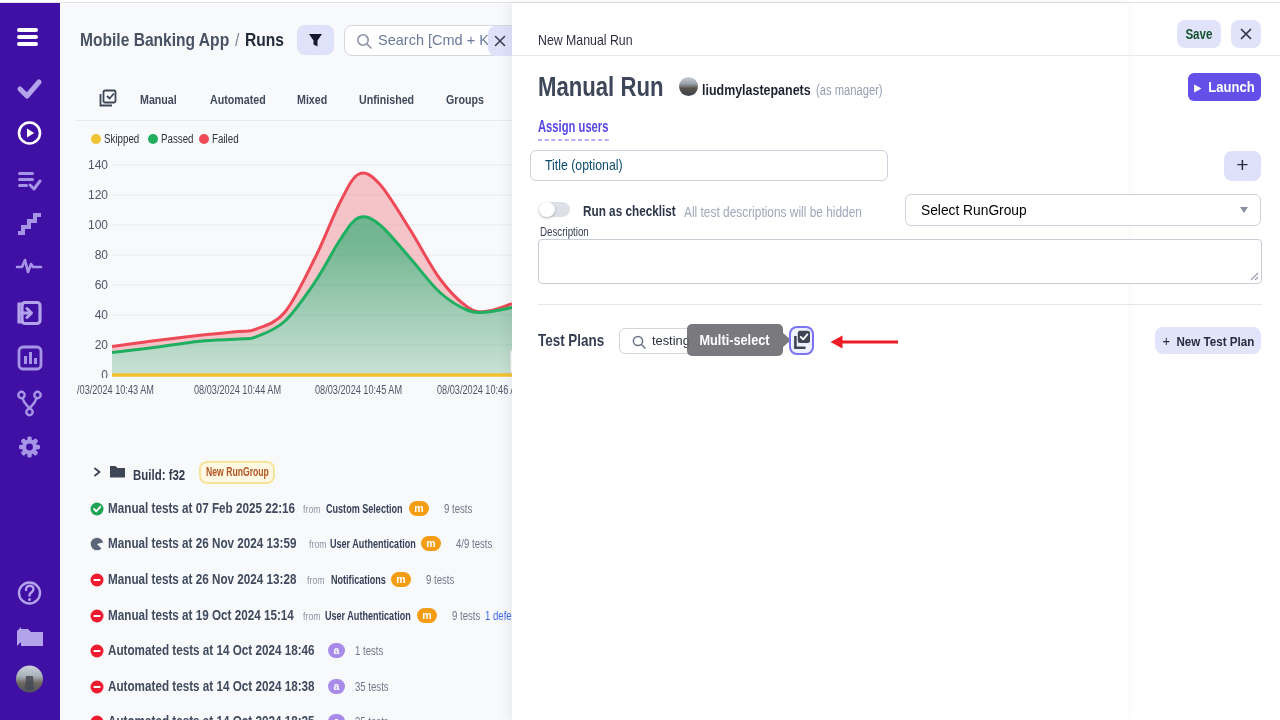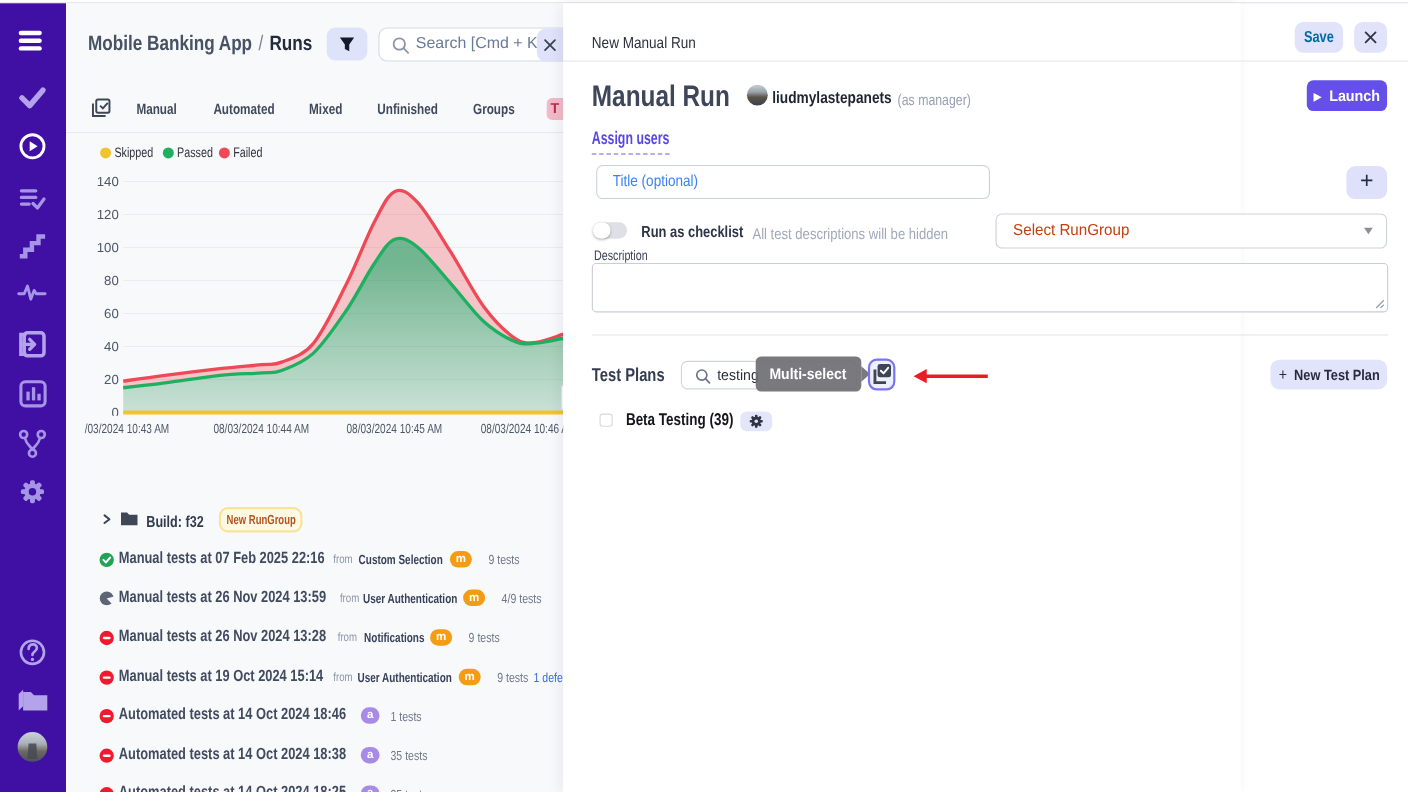--- a/index.html
+++ b/index.html
@@ -13,55 +13,55 @@
 #sidebar svg { position:absolute; left:0; }
 
 #lpanel { position:absolute; left:60px; top:3px; width:452px; height:717px; background:#f8f9fb; }
 #crumb { position:absolute; left:20px; top:26px; font-size:19px; font-weight:bold; color:#485264; white-space:nowrap; transform:scaleX(0.82); transform-origin:0 50%; }
 #crumb .r { color:#232b3c; }
 #crumb .sl { color:#7b8496; font-weight:bold; padding:0 7px; font-weight:normal; }
 #fbtn { position:absolute; left:237px; top:22px; width:37px; height:30px; background:#dfe3fa; border-radius:8px; }
 #sbox { position:absolute; left:284px; top:22px; width:228px; height:31px; background:#fff; border:1px solid #d7d9e0; border-radius:8px; }
 #sbox .ph { position:absolute; left:33px; top:6px; font-size:14.5px; color:#6b7a99; }
 #xov { position:absolute; left:428px; top:23px; width:84px; height:30px; background:#dfe2fa; border-radius:8px 0 0 8px; }
-#tabs { position:absolute; left:0; top:72px; width:496px; height:46px; border-bottom:1px solid #e9eaef; }
+#tabs { position:absolute; left:16px; top:72px; width:496px; height:46px; border-bottom:1px solid #e9eaef; }
 .tab { position:absolute; top:17px; font-size:13.5px; font-weight:bold; color:#404a5c; white-space:nowrap; transform:scaleX(0.79); transform-origin:0 50%; }
 #tbadge { position:absolute; left:437px; top:14px; width:15px; height:20px; background:#f2bac8; border-radius:5px 0 0 5px; color:#b92c49; font-size:13px; font-weight:bold; text-align:center; line-height:20px; }
 
 .dot { position:absolute; width:10px; height:10px; border-radius:50%; top:131px; }
 .leg { position:absolute; top:129px; font-size:12.5px; color:#32323e; white-space:nowrap; transform:scaleX(0.78); transform-origin:0 50%; }
 
 #chart { position:absolute; left:0; top:125px; width:452px; height:250px; }
 .xlab { position:absolute; top:380px; font-size:12px; color:#4e5668; white-space:nowrap; transform:scaleX(0.763); transform-origin:0 50%; }
 .rtitle { position:absolute; font-size:14.8px; font-weight:bold; color:#414b5f; white-space:nowrap; transform:scaleX(0.79); transform-origin:0 50%; }
 .rfrom { position:absolute; font-size:11px; color:#8e96a8; transform:scaleX(0.8); transform-origin:0 50%; }
 .rtarget { position:absolute; font-size:12px; font-weight:bold; color:#38415a; white-space:nowrap; transform:scaleX(0.755); transform-origin:0 50%; }
 .mbadge { position:absolute; width:20px; height:15px; background:#f49c13; border-radius:8px; color:#fff; font-size:10.5px; font-weight:bold; text-align:center; line-height:14px; }
 .abadge { position:absolute; width:17px; height:15px; background:#a88be8; border-radius:8px; color:#fff; font-size:10.5px; font-weight:bold; text-align:center; line-height:14px; }
 .rcount { position:absolute; font-size:12px; color:#6f7789; white-space:nowrap; transform:scaleX(0.8); transform-origin:0 50%; }
 #scrollsliver { position:absolute; left:450px; top:346px; width:5px; height:25px; background:#fff; border:1px solid #e3e3e8; border-radius:4px 0 0 4px; border-right:none; }
 
 #drawer { position:absolute; left:512px; top:3px; width:616px; height:717px; background:#fff; box-shadow:-3px 0 12px rgba(30,30,60,0.07); }
 #dhead { position:absolute; left:0; top:0; width:768px; height:53px; border-bottom:1px solid #e7e7ec; }
 #dtitle { position:absolute; left:26px; top:29px; font-size:14.5px; color:#2e3040; transform:scaleX(0.85); transform-origin:0 50%; }
-.lavbtn { position:absolute; background:#e1e3fb; border-radius:8px; color:#0369a1; }
+.lavbtn { position:absolute; background:#e1e3fb; border-radius:8px; color:#14532d; }
 #mrun { position:absolute; left:26px; top:69px; font-size:27px; font-weight:bold; color:#3e4759; transform:scaleX(0.82); transform-origin:0 50%; white-space:nowrap; }
 #avatar { position:absolute; left:167px; top:74px; width:19px; height:19px; border-radius:50%; background:linear-gradient(180deg, #c9cfd6 0%, #9aa3ab 35%, #5a524a 60%, #39414f 100%); }
 #uname { position:absolute; left:190px; top:78px; font-size:15px; font-weight:bold; color:#1e2332; transform:scaleX(0.83); transform-origin:0 50%; white-space:nowrap; }
 #umeta { position:absolute; left:304px; top:79px; font-size:14px; color:#97a0b2; transform:scaleX(0.8); transform-origin:0 50%; white-space:nowrap; }
 #launch { position:absolute; left:676px; top:70px; width:73px; height:28px; background:#6450e8; border-radius:6px; color:#fff; font-size:14px; font-weight:bold; text-align:center; line-height:28px; }
 #assign { position:absolute; left:26px; top:114px; font-size:16.5px; font-weight:bold; color:#5847e5; border-bottom:2px dashed #b6adf3; padding-bottom:3px; transform:scaleX(0.68); transform-origin:0 50%; white-space:nowrap; }
-#titlein { position:absolute; left:30px; top:147px; width:358px; height:31px; background:#fff; border:1px solid #cbd0da; border-radius:6px; font-size:14.5px; color:#3b82f6; line-height:29px; padding-left:14px; }
+#titlein { position:absolute; left:18px; top:147px; width:358px; height:31px; background:#fff; border:1px solid #cbd0da; border-radius:6px; font-size:14.5px; color:#0c4a6e; line-height:29px; padding-left:14px; }
 #envin { position:absolute; left:393px; top:148px; width:310px; height:30px; background:#e9ebf3; border:1px solid #e0e3ec; border-radius:6px; font-size:14px; color:#9aa2b6; line-height:28px; padding-left:12px; }
 #plusbtn { position:absolute; left:712px; top:148px; width:37px; height:30px; background:#dfe1fa; border-radius:8px; color:#272d41; font-size:21px; text-align:center; line-height:28px; font-weight:normal; }
 #toggle { position:absolute; left:27px; top:199px; width:31px; height:15px; background:#dde0e6; border-radius:8px; }
 #toggle .knob { position:absolute; left:0px; top:0px; width:16px; height:15px; background:#fff; border-radius:8px; box-shadow:0 1px 2.5px rgba(0,0,0,0.3); }
 #rac { position:absolute; left:71px; top:200px; font-size:14.5px; font-weight:bold; color:#2c3447; transform:scaleX(0.81); transform-origin:0 50%; white-space:nowrap; }
 #racsub { position:absolute; left:172px; top:201px; font-size:14px; color:#a0a8ba; transform:scaleX(0.85); transform-origin:0 50%; white-space:nowrap; }
-#rgsel { position:absolute; left:393px; top:191px; width:356px; height:32px; background:#fff; border:1px solid #cdd1db; border-radius:6px; font-size:14.5px; color:#c2410c; line-height:30px; padding-left:15px; }
+#rgsel { position:absolute; left:393px; top:191px; width:356px; height:32px; background:#fff; border:1px solid #cdd1db; border-radius:6px; font-size:14.5px; color:#000000; line-height:30px; padding-left:15px; }
 #rgsel .car { position:absolute; right:12px; top:12px; width:0; height:0; border-left:4.5px solid transparent; border-right:4.5px solid transparent; border-top:6px solid #8a8f9e; }
 #desclab { position:absolute; left:28px; top:222px; font-size:12.5px; color:#3a4154; transform:scaleX(0.78); transform-origin:0 50%; }
 #descta { position:absolute; left:26px; top:236px; width:724px; height:45px; background:#fff; border:1px solid #c9cdd8; border-radius:4px; }
 #tphr { position:absolute; left:26px; top:301px; width:724px; height:1px; background:#e5e5ea; }
 #tph { position:absolute; left:26px; top:328px; font-size:17px; font-weight:bold; color:#333c50; transform:scaleX(0.79); transform-origin:0 50%; white-space:nowrap; }
 #tpsearch { position:absolute; left:107px; top:325px; width:160px; height:26px; background:#fff; border:1px solid #d2d5de; border-radius:6px; }
 #tpsearch .tx { position:absolute; left:32px; top:4px; font-size:13.5px; color:#2a2f3e; }
 #mtt { position:absolute; left:175px; top:321px; width:96px; height:32px; background:rgba(110,110,115,0.92); border-radius:5px; color:#fff; font-size:14px; font-weight:bold; text-align:center; line-height:32px; }
 #mtt .tip { position:absolute; right:-8px; top:9px; width:0; height:0; border-top:7px solid transparent; border-bottom:7px solid transparent; border-left:8px solid rgba(110,110,115,0.92); }
 #msbtn { position:absolute; left:277px; top:323px; width:25px; height:29px; background:#eef0fb; border:2.5px solid #7b74f2; border-radius:8px; }
@@ -324,30 +324,14 @@
       <rect x="6.8" y="2.8" width="12.2" height="12.2" rx="2.2" fill="#3e4656"></rect>
       <path d="M9.8 9 L12.2 11.4 L16.4 6.4" stroke="#fff" stroke-width="1.8" fill="none" stroke-linecap="round" stroke-linejoin="round"></path>
     </g>
         </svg>
   </div>
   <svg class="abs" style="left:316px;top:329px" width="72" height="20">
         <path d="M70 10 L12 10" stroke="#ec1c24" stroke-width="3.2"></path>
         <path d="M14.5 3.5 L2.5 10 L14.5 16.5 Z" fill="#ec1c24"></path>
       </svg>
   <div id="newtp" style="white-space:nowrap"><span style="display:inline-block;transform:scaleX(0.86);white-space:nowrap"><span style="font-weight:normal;font-size:15px">+</span>&nbsp; New Test Plan</span></div>
-  <div class="tprow" style="top:361px">
-    <div class="cb off"></div>
-    <div class="tpname">Beta Testing (39)</div>
-    <div class="gearbtn" style="left:161px"><svg width="29" height="18">
-            <g fill="#2f3342" transform="translate(14.5,9)">
-              <circle r="4.2"></circle>
-              <g>
-                <rect x="-1.2" y="-6" width="2.4" height="12" rx="1"></rect>
-                <rect x="-1.2" y="-6" width="2.4" height="12" rx="1" transform="rotate(45)"></rect>
-                <rect x="-1.2" y="-6" width="2.4" height="12" rx="1" transform="rotate(90)"></rect>
-                <rect x="-1.2" y="-6" width="2.4" height="12" rx="1" transform="rotate(135)"></rect>
-              </g>
-              <circle r="1.6" fill="#e3e5fb"></circle>
-            </g>
-          </svg></div>
-  </div>
 </div>
 </div>
 
 </body></html>

